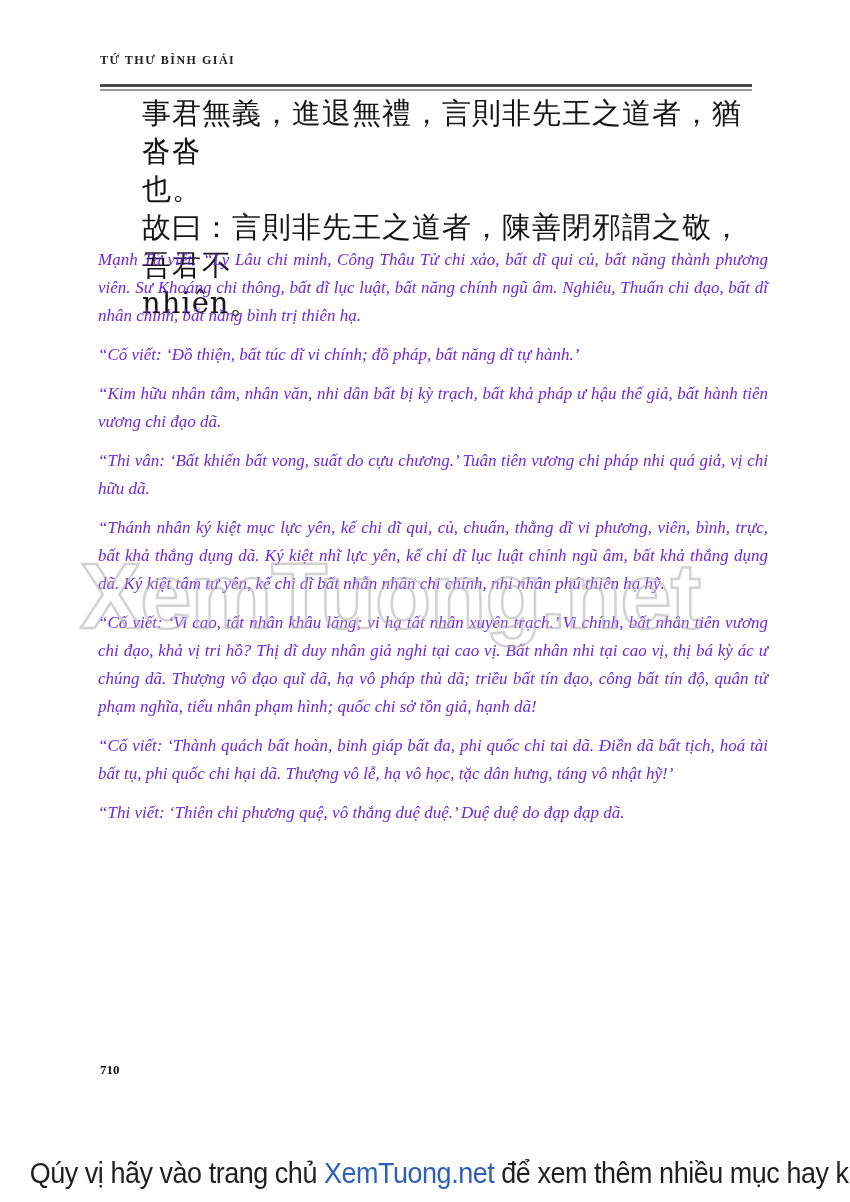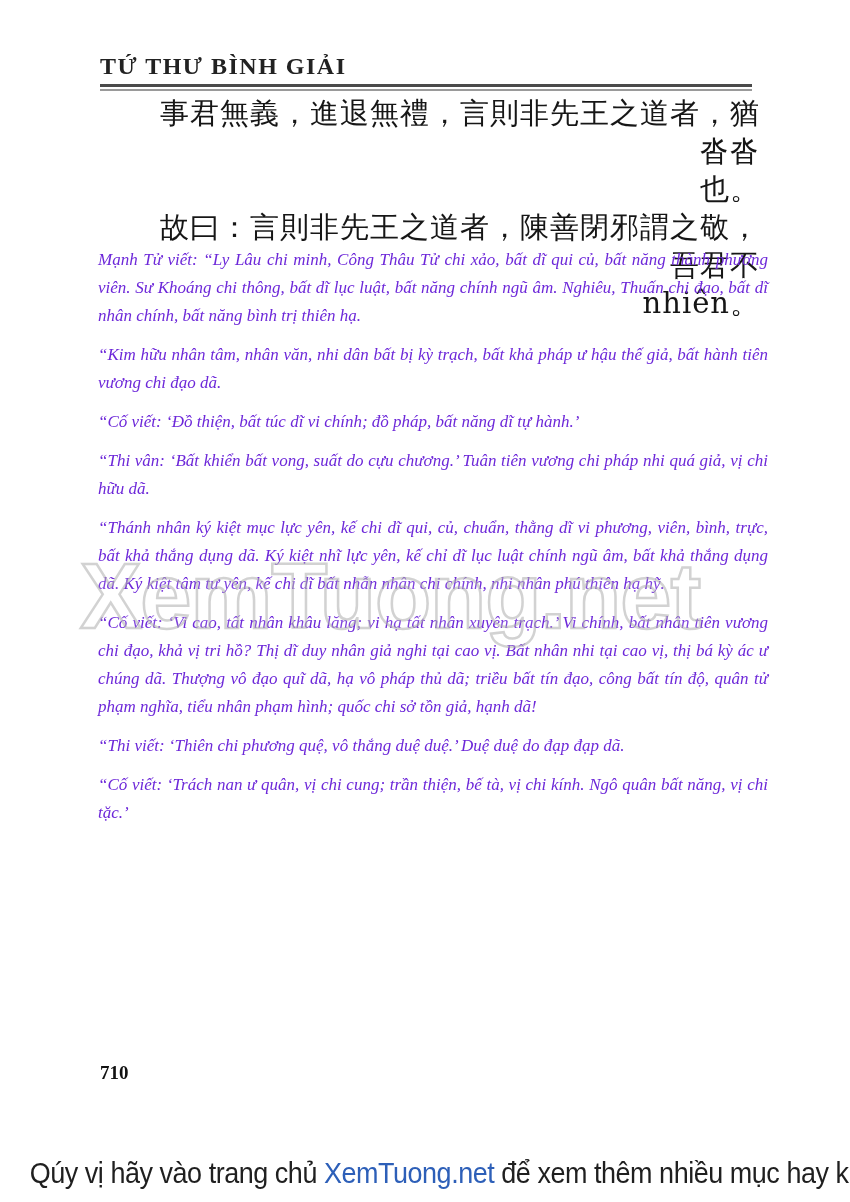--- a/index.html
+++ b/index.html
@@ -7,48 +7,47 @@
     width:850px;height:1202px;
     background:#ffffff;
     position:relative;
     overflow:hidden;
     font-family:"Liberation Serif", serif;
     color:#1b1b1b;
   }
   .header-title{
     position:absolute;left:100px;top:53px;
     font-family:"Liberation Serif", serif;
-    font-weight:700;font-size:24px;letter-spacing:1.5px;
+    font-weight:700;font-size:12px;letter-spacing:1.5px;
     color:#222;
   }
   .double-rule{
     position:absolute;left:100px;top:84px;width:652px;height:2px;
     border-top:3px solid #4a4a4a;
     border-bottom:2px solid #9a9a9a;
   }
   .hanzi{
     position:absolute;left:142px;top:94px;width:618px;
     font-family:"DejaVu Serif","Liberation Serif",serif;
     font-size:29px;line-height:38px;letter-spacing:1px;
     color:#161616;
-    text-align:right;
   }
   .viet{
     position:absolute;left:98px;top:246px;width:670px;
     font-family:"Liberation Serif",serif;
     font-style:italic;
     font-size:17px;line-height:28px;
     text-align:justify;
     color:#6d28d9;
   }
   .viet p{margin:0 0 11px 0;}
   .page-number{
     position:absolute;left:100px;top:1062px;
     font-family:"Liberation Serif",serif;
-    font-weight:700;font-size:19px;color:#111;
+    font-weight:700;font-size:13px;color:#111;
   }
   .watermark{
     position:absolute;left:80px;top:546px;width:700px;
     font-family:"Liberation Sans",sans-serif;
     font-weight:700;font-size:92px;line-height:1.1;
     letter-spacing:-1px;
     color:rgba(255,255,255,0.12);
     -webkit-text-stroke:2.5px rgba(173,173,173,0.55);
     z-index:5;
     pointer-events:none;
@@ -76,27 +75,27 @@
 
   <div class="hanzi">
     <div class="hanzi-line">事君無義，進退無禮，言則非先王之道者，猶沓沓</div>
     <div class="hanzi-line">也。</div>
     <div class="hanzi-line">故曰：言則非先王之道者，陳善閉邪謂之敬，吾君不</div>
     <div class="hanzi-line">nhiên。</div>
   </div>
 
   <div class="viet">
     <p>Mạnh Tử viết: “Ly Lâu chi minh, Công Thâu Tử chi xảo, bất dĩ qui củ, bất năng thành phương viên. Sư Khoáng chi thông, bất dĩ lục luật, bất năng chính ngũ âm. Nghiêu, Thuấn chi đạo, bất dĩ nhân chính, bất năng bình trị thiên hạ.</p>
+    <p>“Cố viết: ‘Đồ thiện, bất túc dĩ vi chính; đồ pháp, bất năng dĩ tự hành.’</p>
     <p>“Kim hữu nhân tâm, nhân văn, nhi dân bất bị kỳ trạch, bất khả pháp ư hậu thế giả, bất hành tiên vương chi đạo dã.</p>
-    <p>“Cố viết: ‘Đồ thiện, bất túc dĩ vi chính; đồ pháp, bất năng dĩ tự hành.’</p>
     <p>“Thi vân: ‘Bất khiển bất vong, suất do cựu chương.’ Tuân tiên vương chi pháp nhi quá giả, vị chi hữu dã.</p>
     <p>“Thánh nhân ký kiệt mục lực yên, kế chi dĩ qui, củ, chuẩn, thằng dĩ vi phương, viên, bình, trực, bất khả thắng dụng dã. Ký kiệt nhĩ lực yên, kế chỉ dĩ lục luật chính ngũ âm, bất khả thắng dụng dã. Ký kiệt tâm tư yên, kế chi dĩ bất nhẫn nhân chi chính, nhi nhân phú thiên hạ hỹ.</p>
     <p>“Cố viết: ‘Vi cao, tất nhân khâu lăng; vi hạ tất nhân xuyên trạch.’ Vi chính, bất nhân tiên vương chi đạo, khả vị tri hồ? Thị dĩ duy nhân giả nghi tại cao vị. Bất nhân nhi tại cao vị, thị bá kỳ ác ư chúng dã. Thượng vô đạo quĩ dã, hạ vô pháp thủ dã; triều bất tín đạo, công bất tín độ, quân tử phạm nghĩa, tiểu nhân phạm hình; quốc chi sở tồn giả, hạnh dã!</p>
+    <p>“Cố viết: ‘Thành quách bất hoàn, binh giáp bất đa, phi quốc chi tai dã. Điền dã bất tịch, hoá tài bất tụ, phi quốc chi hại dã. Thượng vô lễ, hạ vô học, tặc dân hưng, táng vô nhật hỹ!’</p>
     <p>“Thi viết: ‘Thiên chi phương quệ, vô thắng duệ duệ.’ Duệ duệ do đạp đạp dã.</p>
-    <p>“Cố viết: ‘Trách nan ư quân, vị chi cung; trần thiện, bế tà, vị chi kính. Ngô quân bất năng, vị chi tặc.’</p>
   </div>
 
   <div class="watermark">XemTuong.net</div>
 
   <div class="page-number">710</div>
 
   <div class="footer"><span>Qúy vị hãy vào trang chủ </span><span class="footer-link" style="color:#2d5fb8">XemTuong.net</span><span> để xem thêm nhiều mục hay khác</span></div>
 
 </div>
 

